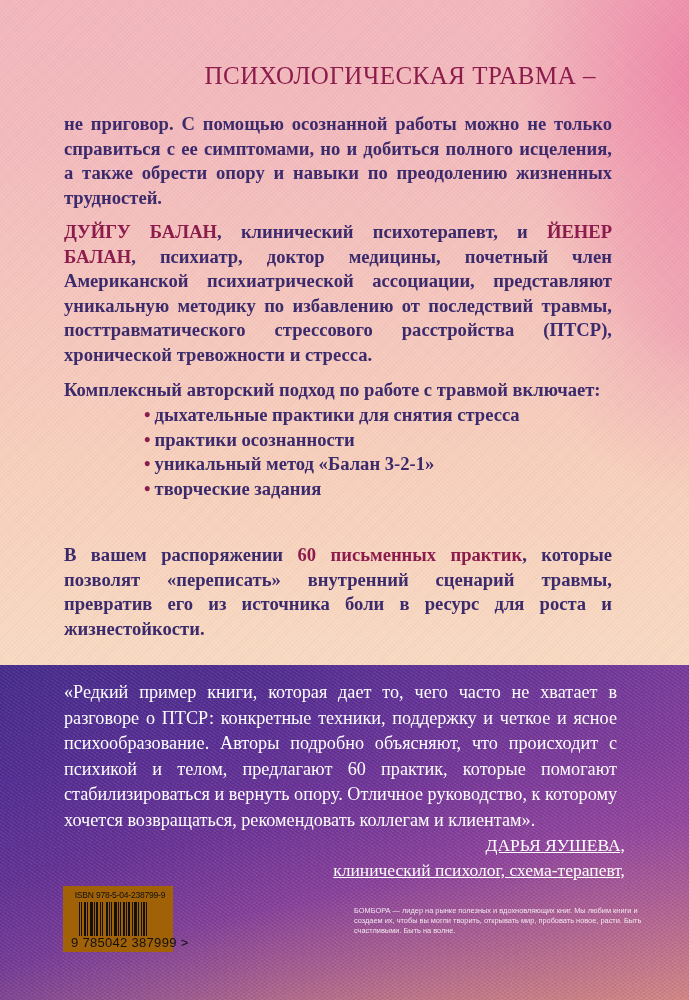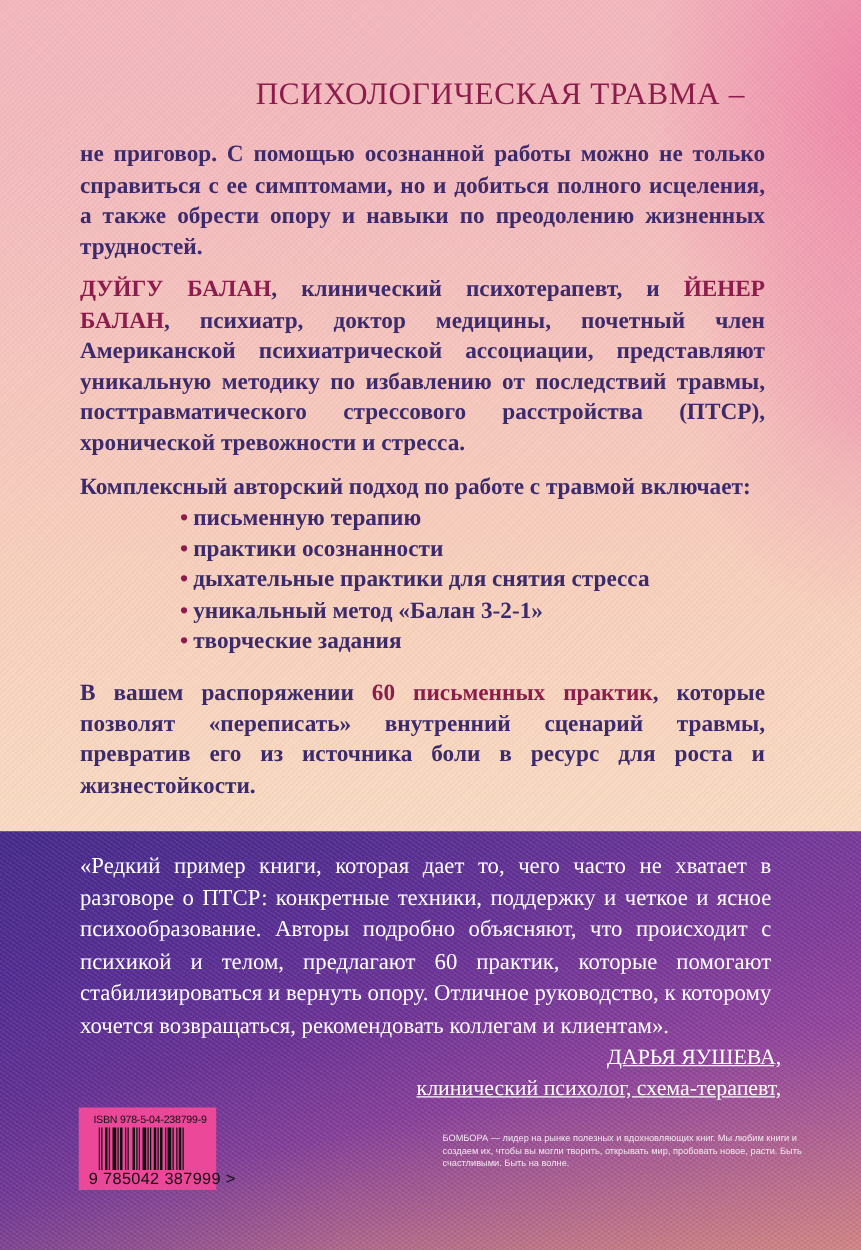--- a/index.html
+++ b/index.html
@@ -59,21 +59,21 @@
     left: 64px; top: 680px; width: 553px;
     font-size: 18.2px; color: #ffffff; line-height: 25.5px;
     text-align: justify; text-align-last: left;
   }
   .attrib {
     right: 64px; top: 833px; width: 420px; text-align: right;
     font-size: 17.5px; color: #ffffff; line-height: 24.5px; text-decoration: underline;
   }
   .barcode-box {
     left: 63px; top: 886px; width: 110px; height: 66px;
-    background: #ec4899; padding: 4px 4px 2px 8px;
+    background: #a16207; padding: 4px 4px 2px 8px;
   }
   .isbn-text {
     font-family: "Liberation Sans", "DejaVu Sans", sans-serif;
     font-size: 8.5px; color: #111; text-align: center; letter-spacing: -0.2px;
   }
   .bars { display: flex; height: 34px; margin-top: 2px; margin-left: 8px; width: 82px; }
   .bars span { display: block; height: 100%; background: #111; }
   .barcode-digits {
     font-family: "Liberation Sans", "DejaVu Sans", sans-serif;
     font-size: 13px; color: #111; letter-spacing: 0.3px; margin-top: -1px; white-space: nowrap;
@@ -102,23 +102,22 @@
 
 <h1 class="content title">ПСИХОЛОГИЧЕСКАЯ ТРАВМА –</h1>
 
 <p class="content para p1">не приговор. С помощью осознанной работы можно не только справиться с ее симптомами, но и добиться полного исцеления, а также обрести опору и навыки по преодолению жизненных трудностей.</p>
 
 <p class="content para p2"><span class="hl">ДУЙГУ БАЛАН</span><span>, клинический психотерапевт, и </span><span class="hl">ЙЕНЕР БАЛАН</span><span>, психиатр, доктор медицины, почетный член Американской психиатрической ассоциации, представляют уникальную методику по избавлению от последствий травмы, посттравматического стрессового расстройства (ПТСР), хронической тревожности и стресса.</span></p>
 
 <p class="content intro">Комплексный авторский подход по работе с травмой включает:</p>
 
 <ul class="content list">
-  <li><span class="bullet">•</span><span>письменную терапию</span></li>
+  <li><span class="bullet">•</span><span>дыхательные практики для снятия стресса</span></li>
   <li><span class="bullet">•</span><span>практики осознанности</span></li>
-  <li><span class="bullet">•</span><span>дыхательные практики для снятия стресса</span></li>
   <li><span class="bullet">•</span><span>уникальный метод «Балан 3-2-1»</span></li>
   <li><span class="bullet">•</span><span>творческие задания</span></li>
 </ul>
 
 <p class="content para p3"><span>В вашем распоряжении </span><span class="hl">60 письменных практик</span><span>, которые позволят «переписать» внутренний сценарий травмы, превратив его из источника боли в ресурс для роста и жизнестойкости.</span></p>
 
 <p class="content quote">«Редкий пример книги, которая дает то, чего часто не хватает в разговоре о ПТСР: конкретные техники, поддержку и четкое и ясное психообразование. Авторы подробно объясняют, что происходит с психикой и телом, предлагают 60 практик, которые помогают стабилизироваться и вернуть опору. Отличное руководство, к которому хочется возвращаться, рекомендовать коллегам и клиентам».</p>
 
 <div class="content attrib">
   <div>ДАРЬЯ ЯУШЕВА,</div>

